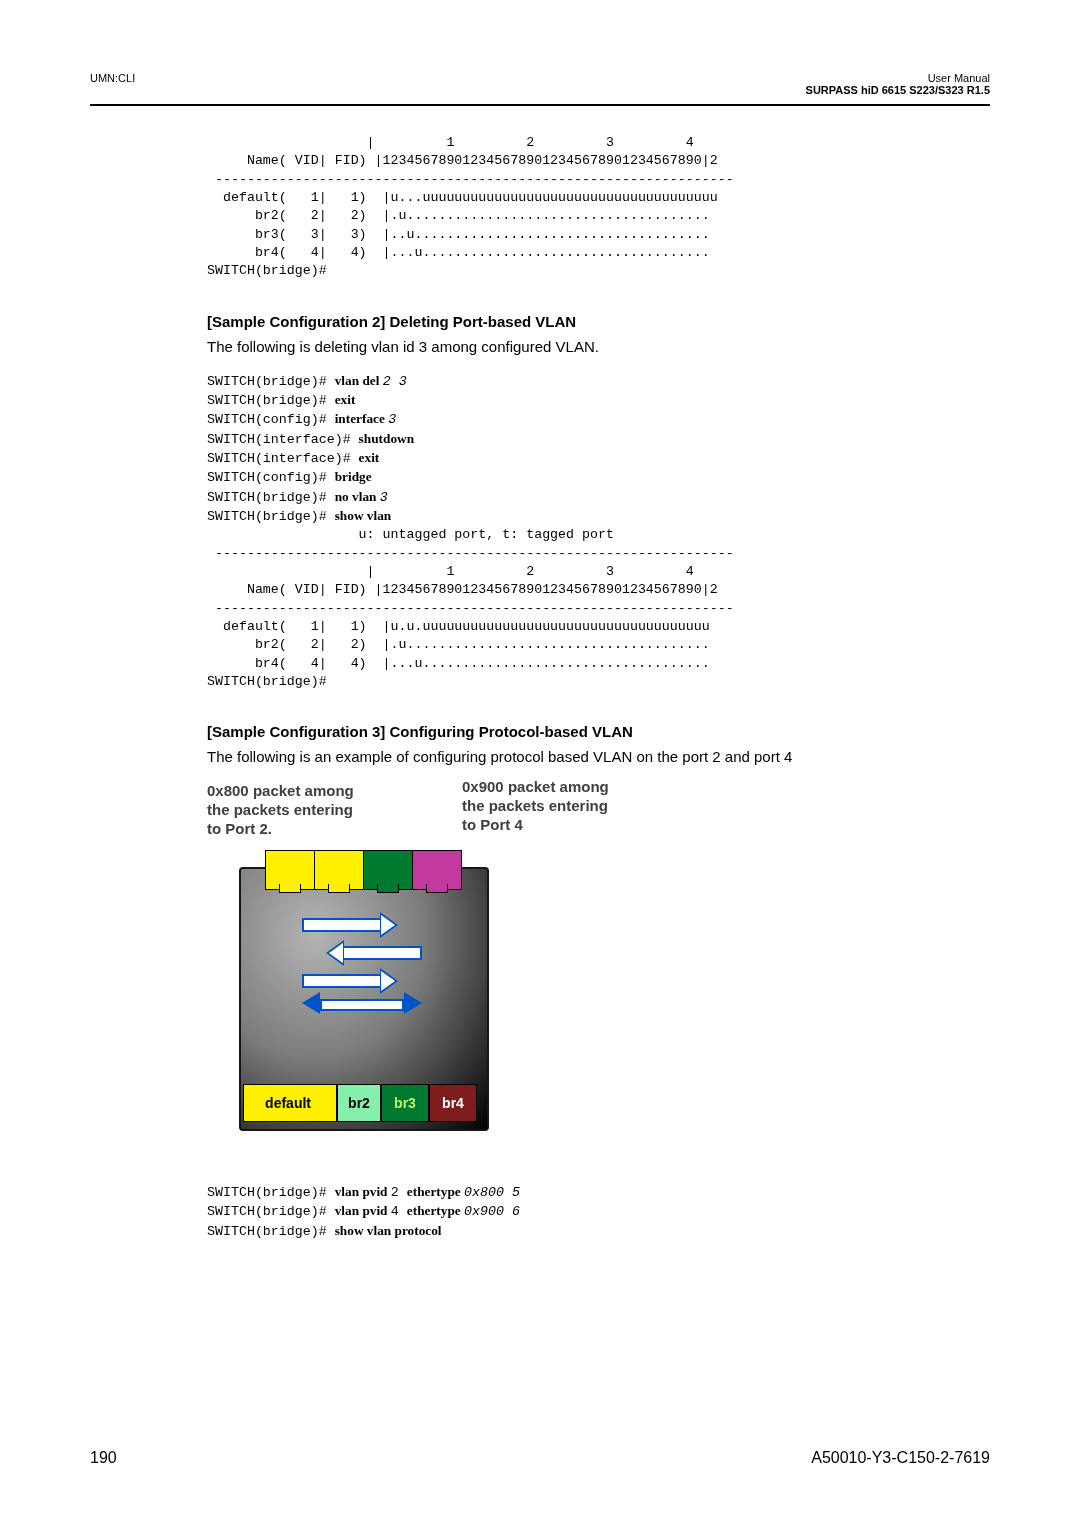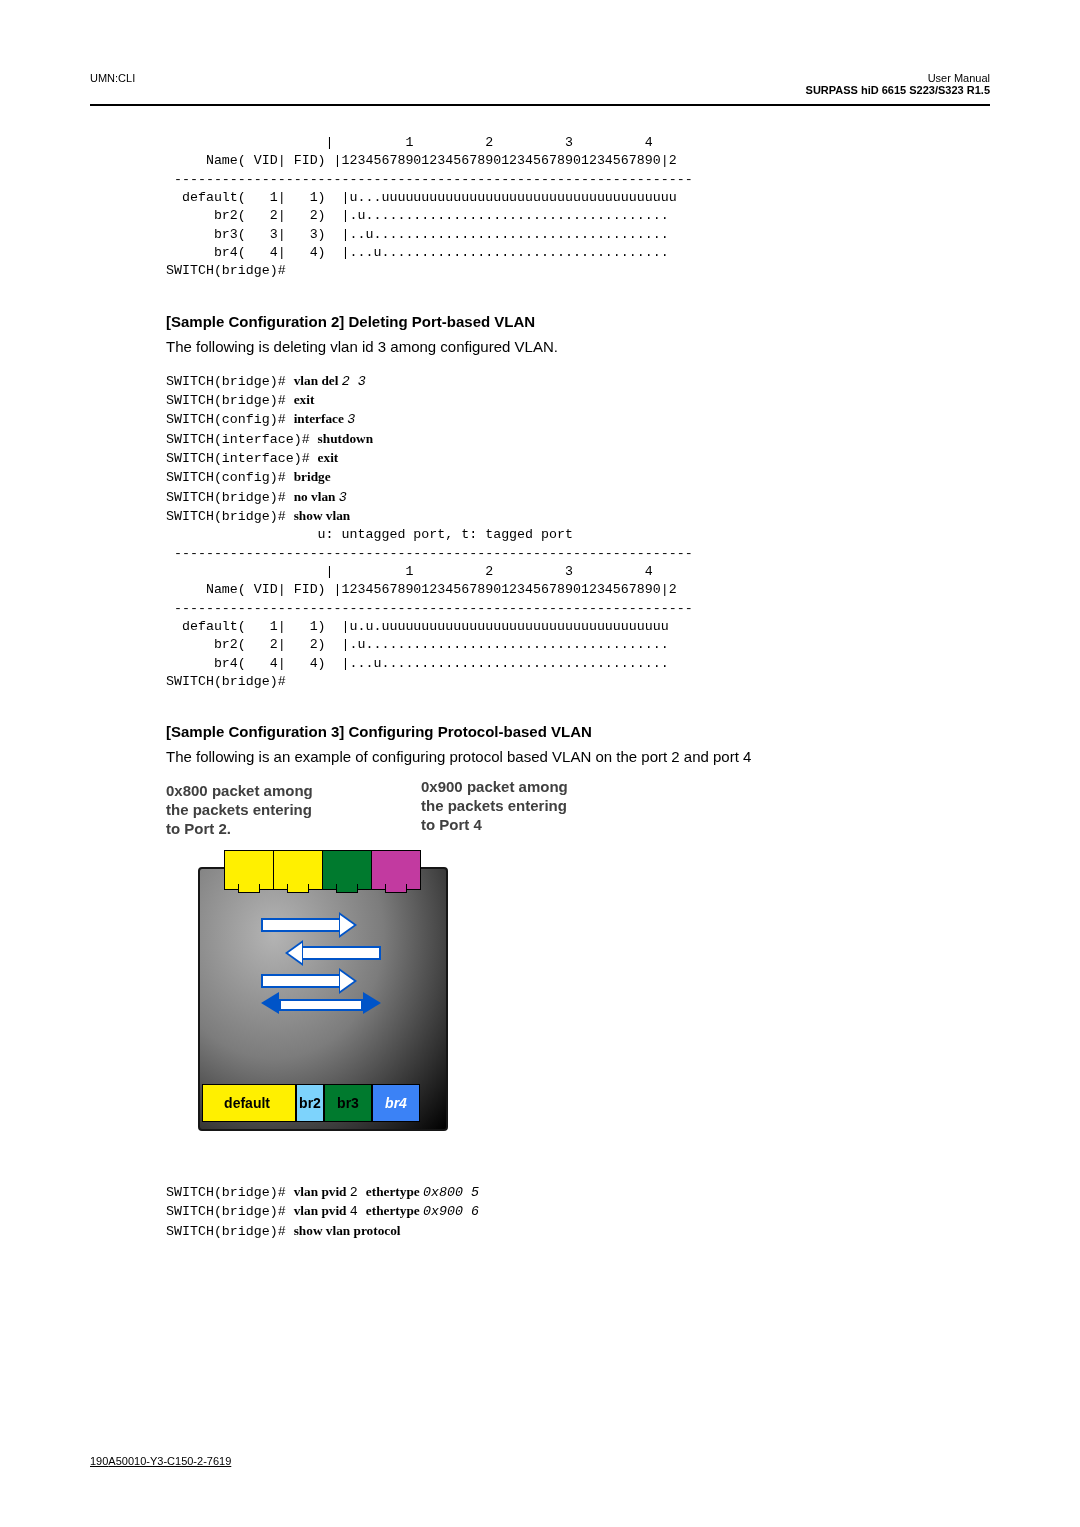--- a/index.html
+++ b/index.html
@@ -35,21 +35,21 @@
   .header-right .subtitle {
     display: block;
     font-weight: bold;
   }
   .hr {
     border: none;
     border-top: 2px solid #000;
     margin: 4px 0 0 0;
   }
   .content {
-    margin-left: 76px;
+    margin-left: 117px;
     margin-top: 28px;
   }
   pre.code {
     font-family: "Courier New", Courier, monospace;
     font-size: 13.3px;
     line-height: 1.38;
     white-space: pre;
     margin: 0;
   }
   pre.code b {
@@ -209,32 +209,31 @@
     display: flex;
     align-items: center;
     justify-content: center;
     font-weight: bold;
     font-size: 14px;
     color:#000;
     box-sizing: border-box;
   }
   .vlan.default { width: 94px; background: #fff000; color:#98762a; }
   .vlan.default::before{ content:"default "; color:#000; white-space:pre;}
-  .vlan.br2 { width: 28px; background: #7dd3fc; }
-  .vlan.br3 { width: 48px; background: #007a2e; color:#000000; }
-  .vlan.br4 { width: 48px; background: #3b82f6; color:#fff;font-style:italic; }
+  .vlan.br2 { width: 44px; background: #86efac; }
+  .vlan.br3 { width: 48px; background: #007a2e; color:#bef264; }
+  .vlan.br4 { width: 48px; background: #7f1d1d; color:#fff; }
   .footer {
     position: absolute;
     bottom: 60px;
     left: 90px;
     right: 90px;
     display: flex;
-    justify-content: flex-start;
-    font-size: 11px;
-    text-decoration: underline;
+    justify-content: space-between;
+    font-size: 16px;
   }
 </style>
 </head>
 <body>
 
 <div class="page">
 
   <div class="header">
     <div>UMN:CLI</div>
     <div class="header-right">

